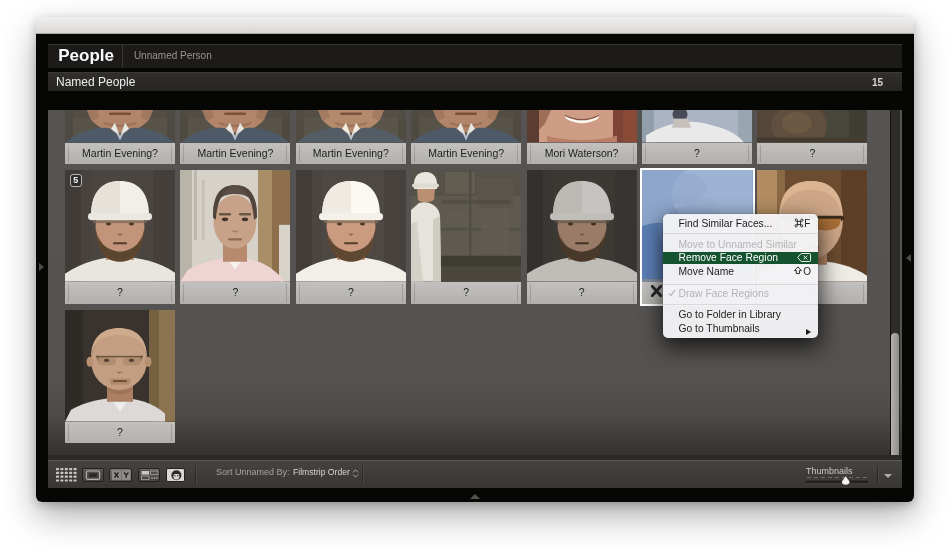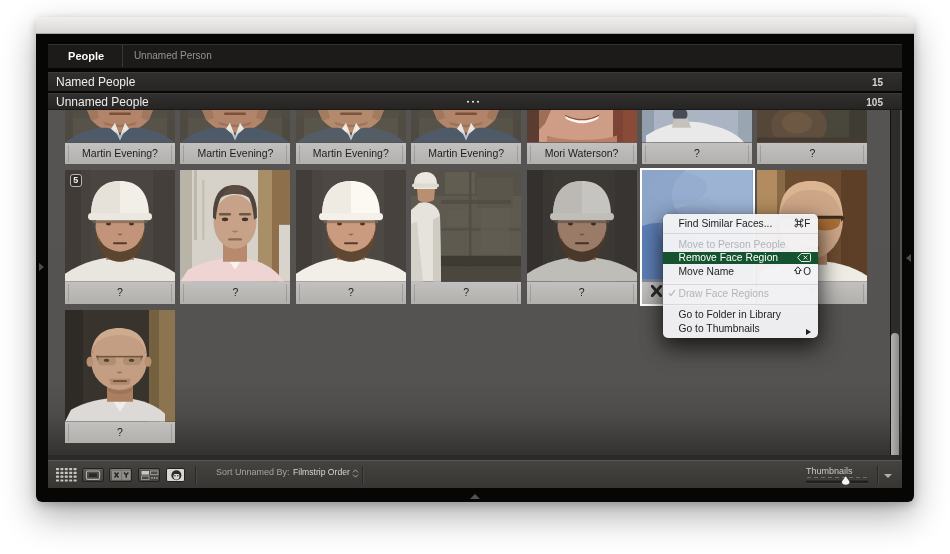--- a/index.html
+++ b/index.html
@@ -11,21 +11,21 @@
 #win { left:36px; top:17px; width:878px; height:484.5px; border-radius:6px;
   box-shadow:0 14px 34px rgba(0,0,0,0.32), 0 3px 10px rgba(0,0,0,0.22); background:linear-gradient(#f0efee 0px, #d9d8d7 15.5px, #060605 16.5px, #060605 100%); overflow:hidden; }
 #titlebar { left:0; top:0; width:100%; height:15.5px;
   background:linear-gradient(#f0efee,#d9d8d7); }
 .tl { top:4.6px; width:6.6px; height:6.6px; border-radius:50%; background:#96959b; border:0.5px solid #82818a; }
 #title { width:100%; text-align:center; top:2.5px; font-size:10px; color:#333; letter-spacing:0; }
 #titleicon { display:inline-block; width:8px; height:9px; vertical-align:-1.5px; margin-right:3px; }
 
 
 #tabbar { left:12px; top:27.3px; width:854px; height:23.5px; background:#1d1b1a; border-top:1px solid #353331; }
-.tab1 { left:15.9px; top:28.3px; width:68.5px; height:31px; color:#fafafa; font-size:11px; font-weight:bold;
+.tab1 { left:15.9px; top:28.3px; width:68.5px; height:31px; color:#fafafa; font-size:17px; font-weight:bold;
   text-align:center; line-height:22px; }
 .tabsep { left:86.4px; top:28.3px; width:1px; height:21.5px; background:#393736; }
 .tab2 { left:97.9px; top:28.3px; height:21.5px; color:#969492; font-size:10px; line-height:22.5px; }
 
 .secbar { left:12px; width:854px; background:linear-gradient(#312f2d,#272523); border-top:1px solid #3c3a38; }
 #named { top:54.6px; height:19.8px; }
 #unnamed { top:76.4px; height:16.8px; border-bottom:1px solid #1a1918; }
 .sectitle { left:8px; top:50%; transform:translateY(-50%); color:#ededec; font-size:12px; }
 .seccount { right:19px; top:50%; transform:translateY(-50%); color:#d6d5d4; font-size:10px; font-weight:bold; }
 .dots { left:419px; top:50%; transform:translateY(-50%); display:flex; gap:2.6px; }
@@ -257,29 +257,20 @@
       <div class="abs" style="left:0;top:15.5px;width:100%;height:1px;background:#a9a8a7;"></div>
 
   <div id="tabbar" class="abs"></div>
   <div class="tab1 abs">People</div>
   <div class="tabsep abs"></div>
   <div class="tab2 abs">Unnamed Person</div>
 
   <div id="named" class="secbar abs">
         <span class="sectitle abs">Named People</span>
         <span class="seccount abs">15</span>
-      </div>
-  <div id="unnamed" class="secbar abs">
-        <span class="sectitle abs">Unnamed People</span>
-    <span class="dots abs">
-          <i></i>
-          <i></i>
-          <i></i>
-        </span>
-        <span class="seccount abs">105</span>
       </div>
 
   <div id="grid" class="abs">
 
     <div class="cell" style="left:17px; top:0;">
       <div class="photo" style="top:0; height:32.4px;">
             <svg viewBox="0 0 110 33" preserveAspectRatio="none">
               <use href="#chin"></use>
             </svg>
           </div>
@@ -509,21 +500,21 @@
 <div id="menu" class="abs">
   <div class="mi" style="top:2.5px;">
         <span class="t">Find Similar Faces...</span>
         <span class="sc"><svg width="17" height="10" viewBox="0 0 17 10" style="vertical-align:-1.5px;">
             <path d="M3.4,3.4 L6.6,3.4 L6.6,6.6 L3.4,6.6 Z M3.4,3.4 L3.4,2.1 C3.4,0.6 1.2,0.6 1.2,2.1 C1.2,3.4 2.2,3.4 3.4,3.4 M6.6,3.4 L7.9,3.4 C9.4,3.4 9.4,1 7.9,1 C6.8,1 6.6,2.2 6.6,3.4 M6.6,6.6 L6.6,7.9 C6.6,9.4 8.8,9.4 8.8,7.9 C8.8,6.8 7.8,6.6 6.6,6.6 M3.4,6.6 L2.1,6.6 C0.6,6.6 0.6,9 2.1,9 C3.2,9 3.4,7.8 3.4,6.6" stroke="#1c1c1c" stroke-width="0.9" fill="none"></path>
             <text x="10.2" y="8.6" font-size="10" fill="#1c1c1c" font-family="Liberation Sans">F</text>
           </svg></span>
       </div>
   <div class="msep" style="top:18.6px;"></div>
   <div class="mi dis" style="top:23.7px;">
-        <span class="t">Move to Person People</span>
+        <span class="t">Move to Unnamed Similar</span>
       </div>
   <div class="mi" id="mi-remove" style="top:38.2px; height:12px; line-height:12px;">
         <span class="t">Remove Face Region</span>
         <span class="sc"><svg width="14" height="9" viewBox="0 0 14 9" style="vertical-align:-1px;">
             <path d="M4.2,0.5 L12.8,0.5 C13.2,0.5 13.5,0.8 13.5,1.2 L13.5,7.8 C13.5,8.2 13.2,8.5 12.8,8.5 L4.2,8.5 L0.6,4.5 Z" fill="none" stroke="#ffffff" stroke-width="0.9"></path>
             <path d="M6.5,2.6 L10.3,6.4 M10.3,2.6 L6.5,6.4" stroke="#ffffff" stroke-width="0.9"></path>
           </svg></span>
       </div>
   <div class="mi" style="top:51.2px;">
         <span class="t">Move Name</span>

